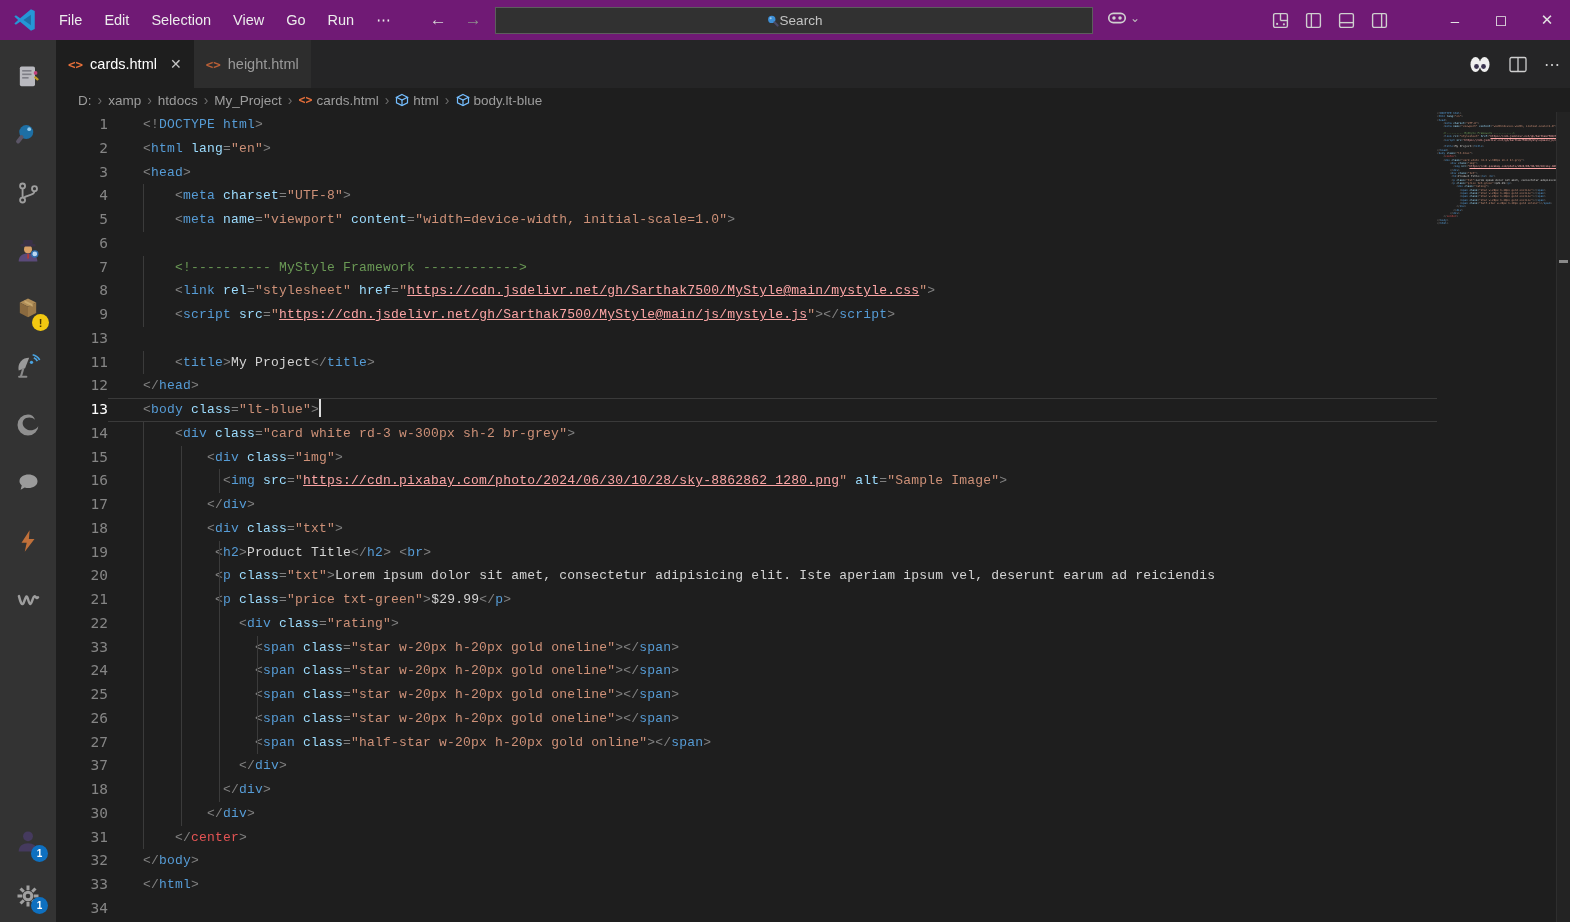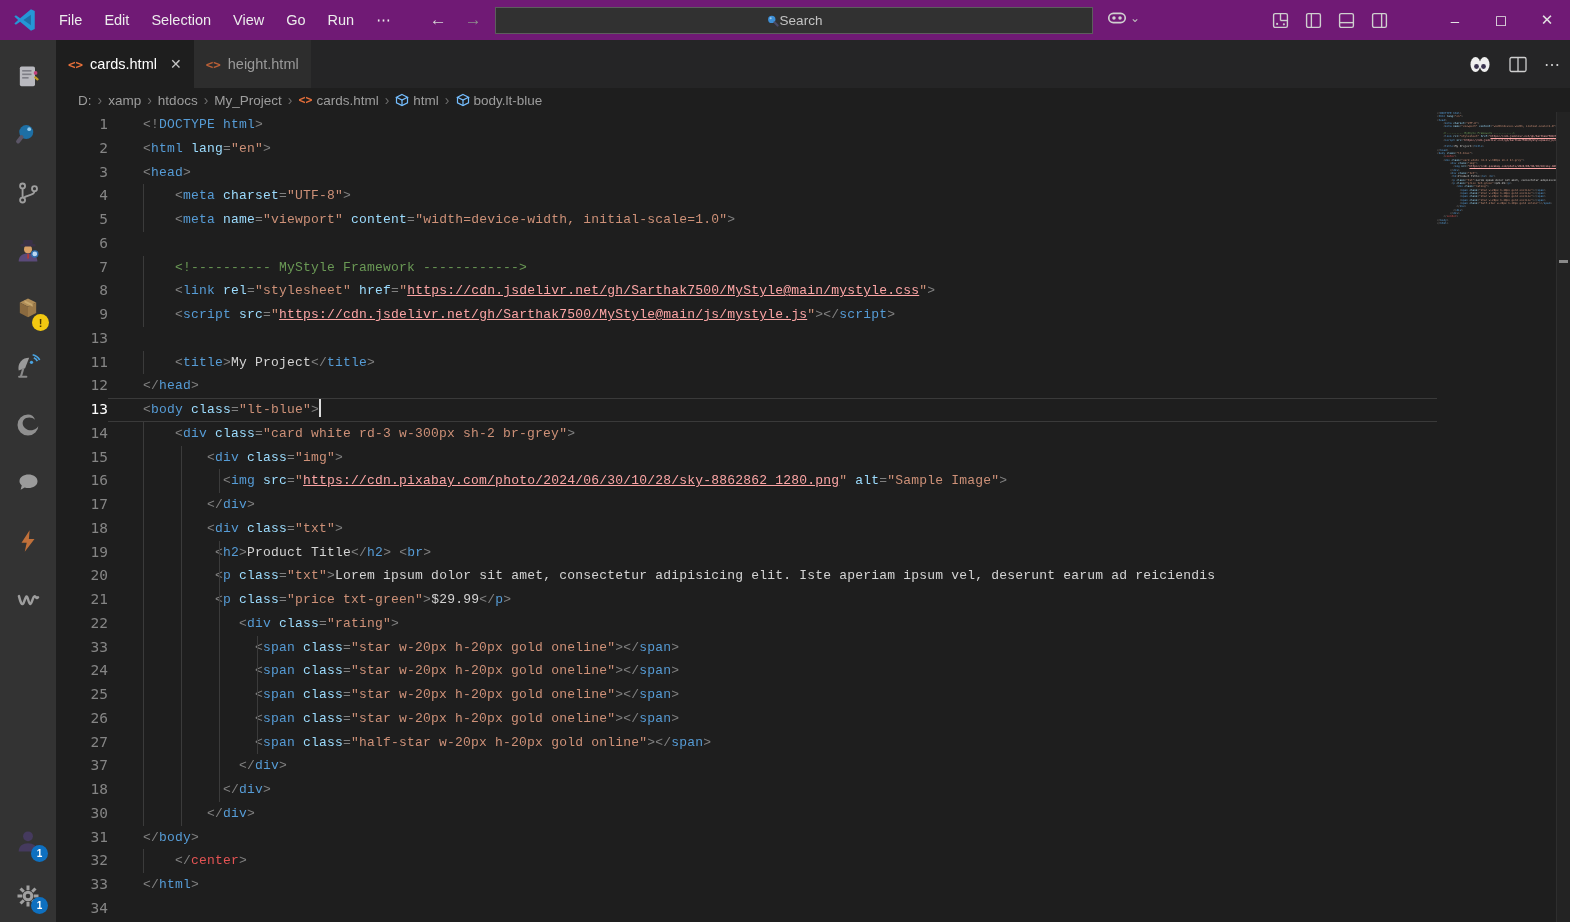--- a/index.html
+++ b/index.html
@@ -375,22 +375,22 @@
             <div class="code-line"><span class="guide" style="left: calc(var(--code-pad) + 0 * var(--cw));"></span><span class="guide" style="left: calc(var(--code-pad) + 4 * var(--cw));"></span><span class="guide" style="left: calc(var(--code-pad) + 8 * var(--cw));"></span><span class="tk-sp">         </span><span class="tk-punct">&lt;</span><span class="tk-tag">p</span><span class="tk-attr"> class</span><span class="tk-punct">=</span><span class="tk-str">"price txt-green"</span><span class="tk-punct">&gt;</span><span class="tk-txt">$29.99</span><span class="tk-punct">&lt;/</span><span class="tk-tag">p</span><span class="tk-punct">&gt;</span></div>
             <div class="code-line"><span class="guide" style="left: calc(var(--code-pad) + 0 * var(--cw));"></span><span class="guide" style="left: calc(var(--code-pad) + 4 * var(--cw));"></span><span class="guide" style="left: calc(var(--code-pad) + 8 * var(--cw));"></span><span class="tk-sp">            </span><span class="tk-punct">&lt;</span><span class="tk-tag">div</span><span class="tk-attr"> class</span><span class="tk-punct">=</span><span class="tk-str">"rating"</span><span class="tk-punct">&gt;</span></div>
             <div class="code-line"><span class="guide" style="left: calc(var(--code-pad) + 0 * var(--cw));"></span><span class="guide" style="left: calc(var(--code-pad) + 4 * var(--cw));"></span><span class="guide" style="left: calc(var(--code-pad) + 8 * var(--cw));"></span><span class="guide" style="left: calc(var(--code-pad) + 12 * var(--cw));"></span><span class="tk-sp">              </span><span class="tk-punct">&lt;</span><span class="tk-tag">span</span><span class="tk-attr"> class</span><span class="tk-punct">=</span><span class="tk-str">"star w-20px h-20px gold oneline"</span><span class="tk-punct">&gt;</span><span class="tk-punct">&lt;/</span><span class="tk-tag">span</span><span class="tk-punct">&gt;</span></div>
             <div class="code-line"><span class="guide" style="left: calc(var(--code-pad) + 0 * var(--cw));"></span><span class="guide" style="left: calc(var(--code-pad) + 4 * var(--cw));"></span><span class="guide" style="left: calc(var(--code-pad) + 8 * var(--cw));"></span><span class="guide" style="left: calc(var(--code-pad) + 12 * var(--cw));"></span><span class="tk-sp">              </span><span class="tk-punct">&lt;</span><span class="tk-tag">span</span><span class="tk-attr"> class</span><span class="tk-punct">=</span><span class="tk-str">"star w-20px h-20px gold oneline"</span><span class="tk-punct">&gt;</span><span class="tk-punct">&lt;/</span><span class="tk-tag">span</span><span class="tk-punct">&gt;</span></div>
             <div class="code-line"><span class="guide" style="left: calc(var(--code-pad) + 0 * var(--cw));"></span><span class="guide" style="left: calc(var(--code-pad) + 4 * var(--cw));"></span><span class="guide" style="left: calc(var(--code-pad) + 8 * var(--cw));"></span><span class="guide" style="left: calc(var(--code-pad) + 12 * var(--cw));"></span><span class="tk-sp">              </span><span class="tk-punct">&lt;</span><span class="tk-tag">span</span><span class="tk-attr"> class</span><span class="tk-punct">=</span><span class="tk-str">"star w-20px h-20px gold oneline"</span><span class="tk-punct">&gt;</span><span class="tk-punct">&lt;/</span><span class="tk-tag">span</span><span class="tk-punct">&gt;</span></div>
             <div class="code-line"><span class="guide" style="left: calc(var(--code-pad) + 0 * var(--cw));"></span><span class="guide" style="left: calc(var(--code-pad) + 4 * var(--cw));"></span><span class="guide" style="left: calc(var(--code-pad) + 8 * var(--cw));"></span><span class="guide" style="left: calc(var(--code-pad) + 12 * var(--cw));"></span><span class="tk-sp">              </span><span class="tk-punct">&lt;</span><span class="tk-tag">span</span><span class="tk-attr"> class</span><span class="tk-punct">=</span><span class="tk-str">"star w-20px h-20px gold oneline"</span><span class="tk-punct">&gt;</span><span class="tk-punct">&lt;/</span><span class="tk-tag">span</span><span class="tk-punct">&gt;</span></div>
             <div class="code-line"><span class="guide" style="left: calc(var(--code-pad) + 0 * var(--cw));"></span><span class="guide" style="left: calc(var(--code-pad) + 4 * var(--cw));"></span><span class="guide" style="left: calc(var(--code-pad) + 8 * var(--cw));"></span><span class="guide" style="left: calc(var(--code-pad) + 12 * var(--cw));"></span><span class="tk-sp">              </span><span class="tk-punct">&lt;</span><span class="tk-tag">span</span><span class="tk-attr"> class</span><span class="tk-punct">=</span><span class="tk-str">"half-star w-20px h-20px gold online"</span><span class="tk-punct">&gt;</span><span class="tk-punct">&lt;/</span><span class="tk-tag">span</span><span class="tk-punct">&gt;</span></div>
             <div class="code-line"><span class="guide" style="left: calc(var(--code-pad) + 0 * var(--cw));"></span><span class="guide" style="left: calc(var(--code-pad) + 4 * var(--cw));"></span><span class="guide" style="left: calc(var(--code-pad) + 8 * var(--cw));"></span><span class="tk-sp">            </span><span class="tk-punct">&lt;/</span><span class="tk-tag">div</span><span class="tk-punct">&gt;</span></div>
             <div class="code-line"><span class="guide" style="left: calc(var(--code-pad) + 0 * var(--cw));"></span><span class="guide" style="left: calc(var(--code-pad) + 4 * var(--cw));"></span><span class="guide" style="left: calc(var(--code-pad) + 8 * var(--cw));"></span><span class="tk-sp">          </span><span class="tk-punct">&lt;/</span><span class="tk-tag">div</span><span class="tk-punct">&gt;</span></div>
             <div class="code-line"><span class="guide" style="left: calc(var(--code-pad) + 0 * var(--cw));"></span><span class="guide" style="left: calc(var(--code-pad) + 4 * var(--cw));"></span><span class="tk-sp">        </span><span class="tk-punct">&lt;/</span><span class="tk-tag">div</span><span class="tk-punct">&gt;</span></div>
+            <div class="code-line"><span class="guide" style="left: calc(var(--code-pad) + 0 * var(--cw));"></span><span class="tk-sp">    </span><span class="tk-punct">&lt;/</span><span class="tk-red">center</span><span class="tk-punct">&gt;</span></div>
             <div class="code-line"><span class="tk-punct">&lt;/</span><span class="tk-tag">body</span><span class="tk-punct">&gt;</span></div>
-            <div class="code-line"><span class="guide" style="left: calc(var(--code-pad) + 0 * var(--cw));"></span><span class="tk-sp">    </span><span class="tk-punct">&lt;/</span><span class="tk-red">center</span><span class="tk-punct">&gt;</span></div>
             <div class="code-line"><span class="tk-punct">&lt;/</span><span class="tk-tag">html</span><span class="tk-punct">&gt;</span></div>
           </div>
         <div class="minimap" id="minimap">
             <div class="mini-line"><span class="tk-punct">&lt;!</span><span class="tk-tag">DOCTYPE</span><span class="tk-txt"> </span><span class="tk-tag">html</span><span class="tk-punct">&gt;</span></div>
             <div class="mini-line"><span class="tk-punct">&lt;</span><span class="tk-tag">html</span><span class="tk-attr"> lang</span><span class="tk-punct">=</span><span class="tk-str">"en"</span><span class="tk-punct">&gt;</span></div>
             <div class="mini-line"><span class="tk-punct">&lt;</span><span class="tk-tag">head</span><span class="tk-punct">&gt;</span></div>
             <div class="mini-line"><span class="tk-sp">    </span><span class="tk-punct">&lt;</span><span class="tk-tag">meta</span><span class="tk-attr"> charset</span><span class="tk-punct">=</span><span class="tk-str">"UTF-8"</span><span class="tk-punct">&gt;</span></div>
             <div class="mini-line"><span class="tk-sp">    </span><span class="tk-punct">&lt;</span><span class="tk-tag">meta</span><span class="tk-attr"> name</span><span class="tk-punct">=</span><span class="tk-str">"viewport"</span><span class="tk-attr"> content</span><span class="tk-punct">=</span><span class="tk-str">"width=device-width, initial-scale=1.0"</span><span class="tk-punct">&gt;</span></div>
             <div class="mini-line"></div>
             <div class="mini-line"><span class="tk-sp">    </span><span class="tk-com">&lt;!---------- MyStyle Framework ------------&gt;</span></div>

